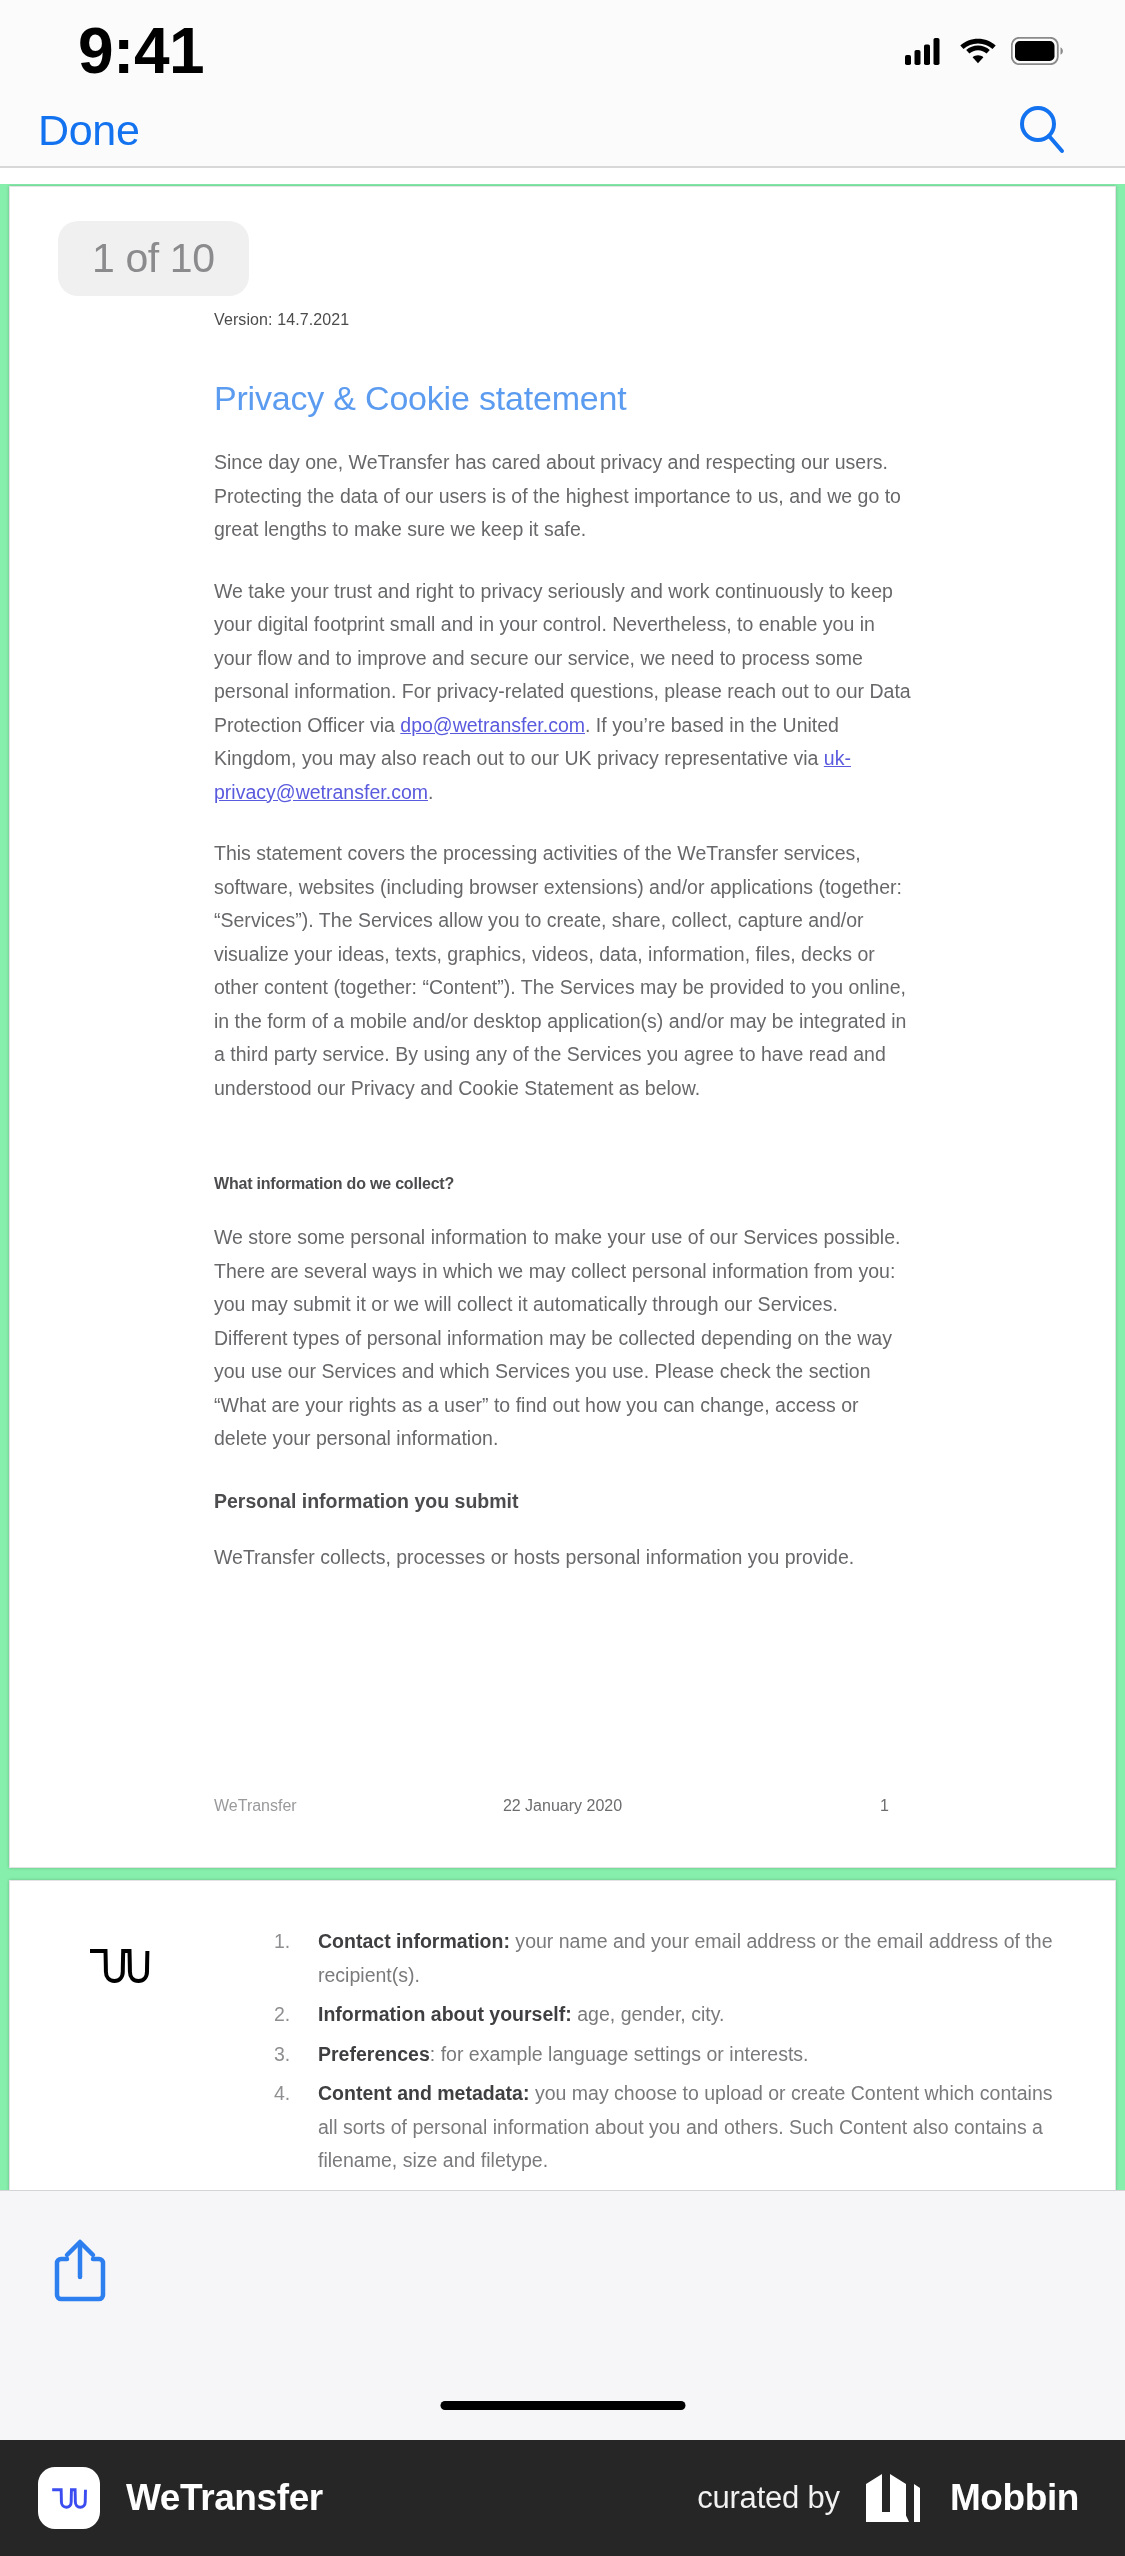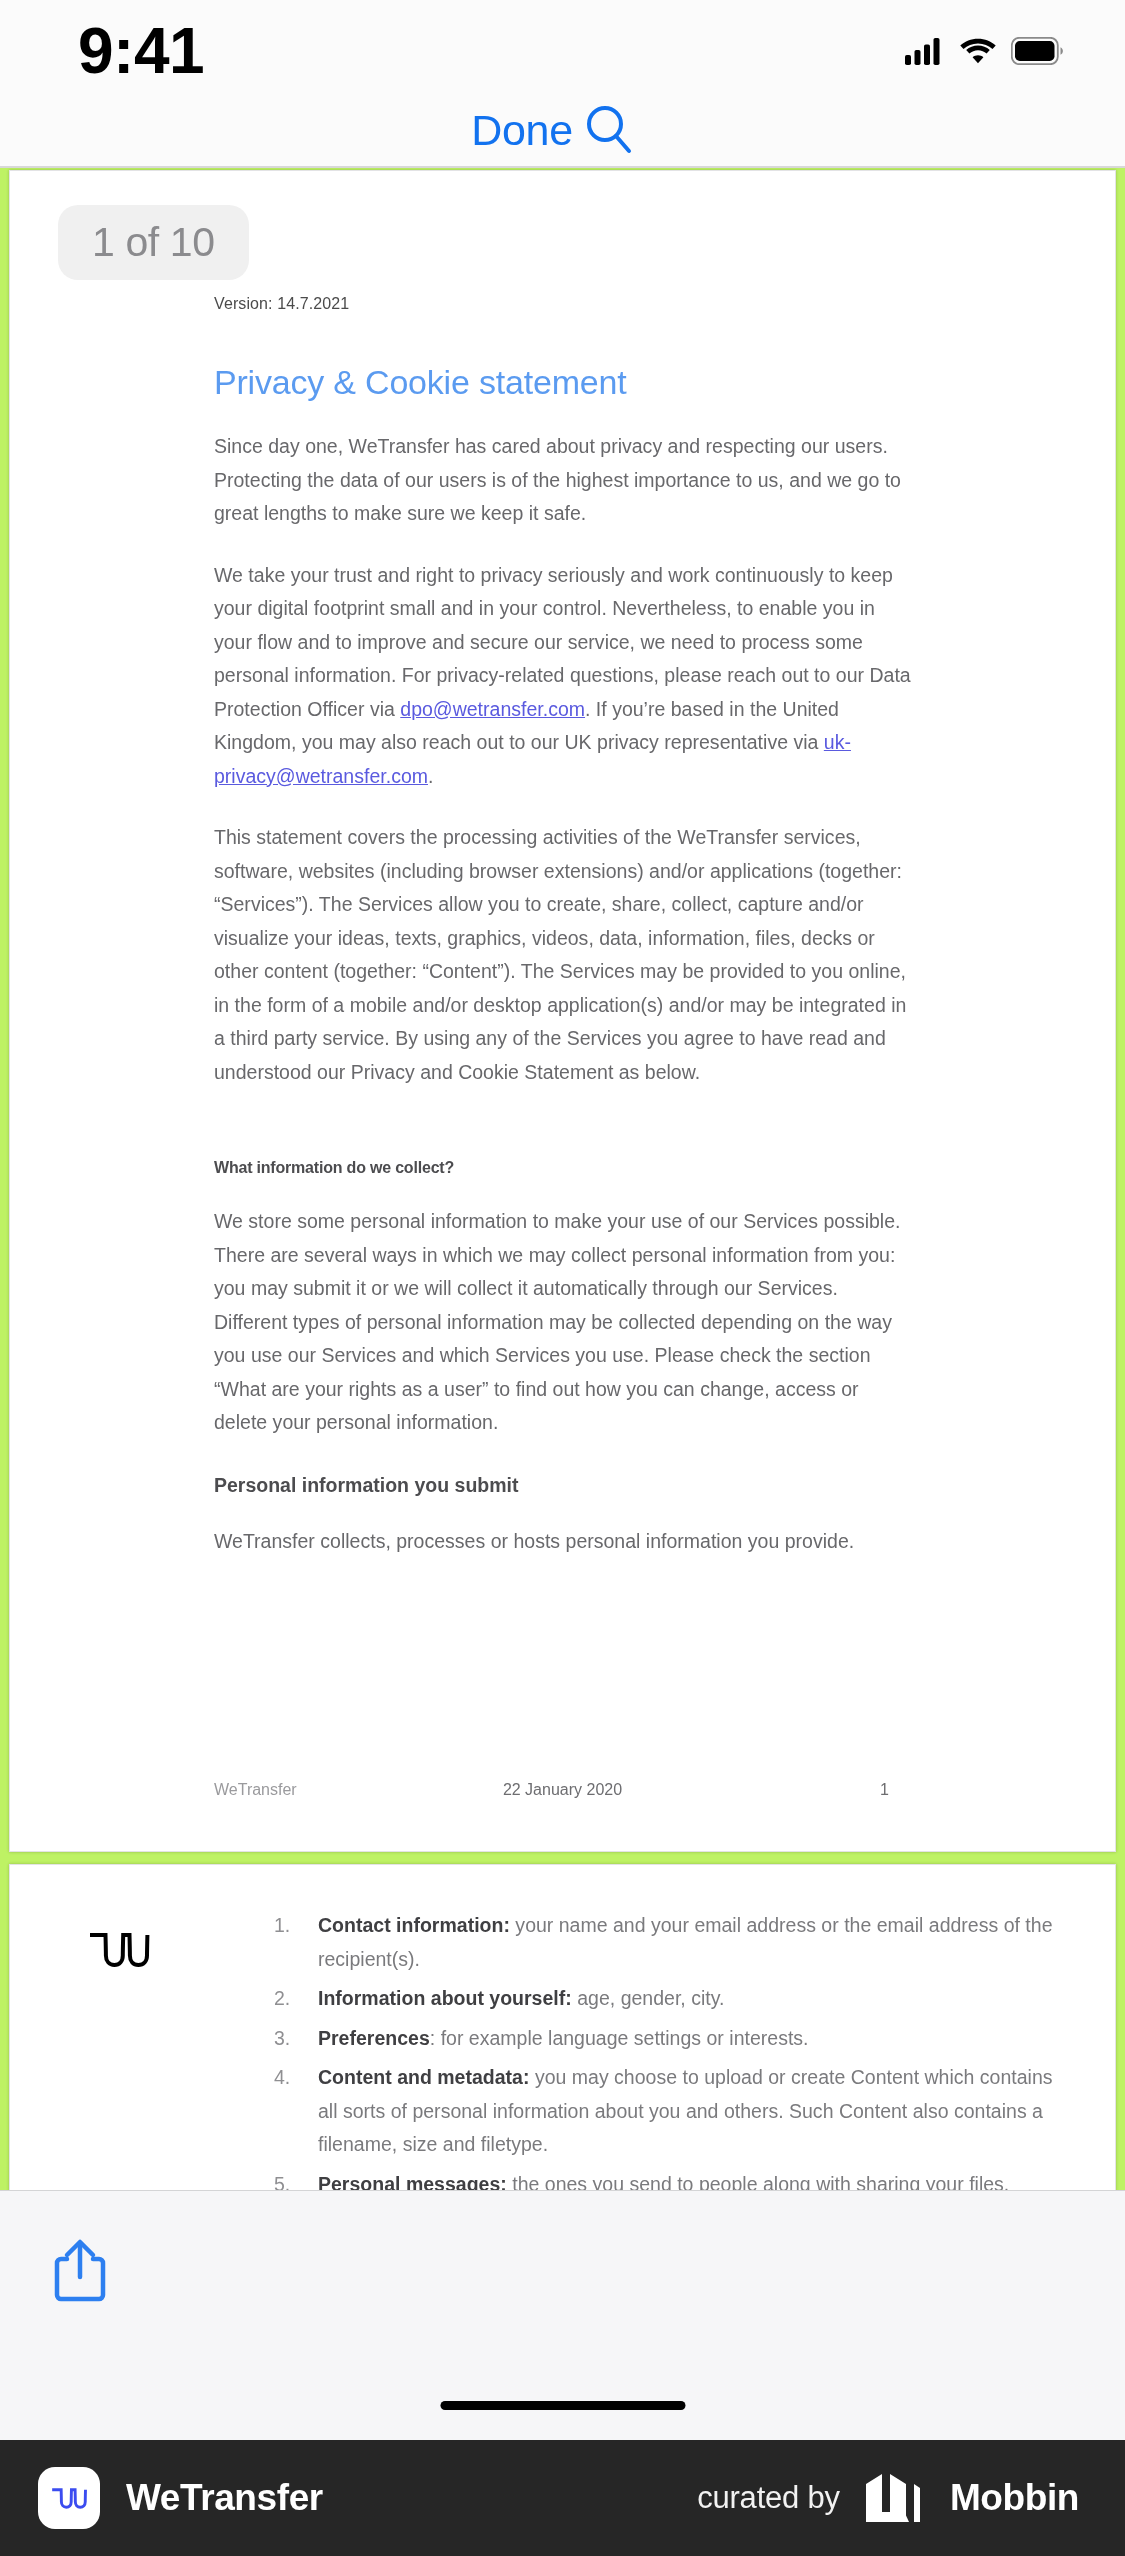--- a/index.html
+++ b/index.html
@@ -49,21 +49,21 @@
 
   
   .nav-bar {
     position: absolute;
     top: 93px; left: 0;
     width: 1125px;
     height: 74px;
     background: #fbfbfb;
     display: flex;
     align-items: center;
-    justify-content: center;
+    justify-content: space-between;
     padding: 0 55px 0 30px;
   }
   .nav-done {
     font-size: 43px;
     color: #1272ef;
     letter-spacing: -0.3px;
     background: none;
     border: none;
     font-family: "Liberation Sans", sans-serif;
     cursor: pointer;
@@ -75,24 +75,24 @@
   .nav-divider {
     position: absolute;
     top: 166px; left: 0;
     width: 1125px; height: 2px;
     background: #d8d8d8;
   }
 
   
   .doc-area {
     position: absolute;
-    top: 168px; left: 0;
+    top: 184px; left: 0;
     width: 1125px;
     height: 2022px;
-    background: #bef264;
+    background: #86efac;
     overflow: hidden;
   }
 
   .page {
     position: relative;
     background: #ffffff;
     margin: 0 auto;
     width: 1107px;
     box-shadow: 0 0 3px rgba(0,0,0,0.22);
     border: 1px solid #e3e3e5;

